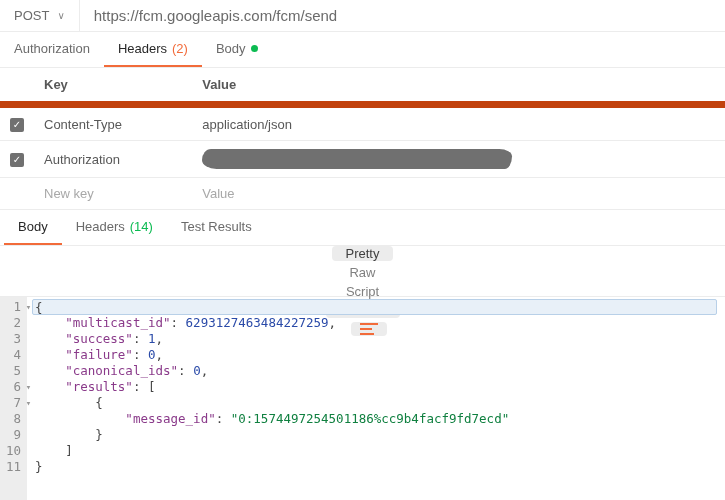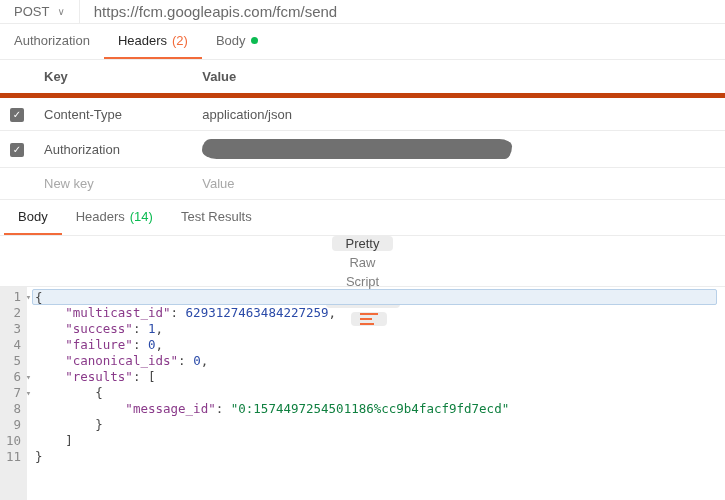--- a/index.html
+++ b/index.html
@@ -1,33 +1,33 @@
 <!DOCTYPE html>
 <html><head>
 <meta charset="utf-8">
 <style>
   * { box-sizing: border-box; margin: 0; padding: 0; }
   body { font-family: -apple-system, BlinkMacSystemFont, "Segoe UI", Arial, sans-serif; font-size: 13px; color: #505050; background: #fff; width: 725px; }
   
   
-  .request-row { display: flex; align-items: center; height: 24px; border-bottom: 1px solid #ececec; }
+  .request-row { display: flex; align-items: center; height: 32px; border-bottom: 1px solid #ececec; }
   .method { display: flex; align-items: center; padding: 0 14px; height: 100%; color: #6b6b6b; font-size: 13px; border-right: 1px solid #ececec; cursor: pointer; gap: 8px; }
   .method .chev { font-size: 10px; color: #888; }
   .url { padding: 0 14px; color: #6b6b6b; font-size: 15px; }
   
   
   .tabs { display: flex; align-items: center; height: 36px; border-bottom: 1px solid #ececec; }
   .tab { padding: 0 14px; height: 100%; display: flex; align-items: center; color: #6b6b6b; font-size: 13px; cursor: pointer; gap: 5px; border-bottom: 2px solid transparent; }
   .tab.active { color: #282828; border-bottom-color: #f26b3a; }
   .tab .count { color: #f26b3a; }
   .tab .dot { width: 7px; height: 7px; border-radius: 50%; background: #0cbb52; }
   
   
   .htable { width: 100%; border-collapse: collapse; }
-  .htable th { text-align: left; font-weight: 600; font-size: 13px; color: #585858; padding: 9px 10px; border-bottom: 5px solid #c2410c; }
+  .htable th { text-align: left; font-weight: 600; font-size: 13px; color: #585858; padding: 9px 10px; border-bottom: 7px solid #c2410c; }
   .htable td { padding: 8px 10px; border-bottom: 1px solid #ececec; font-size: 13px; color: #585858; }
   .htable .ph { color: #a8a8a8; }
   .chkcell { width: 32px; text-align: center; }
   .chk { width: 14px; height: 14px; background: #707070; border-radius: 2px; display: inline-flex; align-items: center; justify-content: center; color: #fff; font-size: 10px; line-height: 1; }
   .scribble { width: 310px; height: 20px; background: #707070; border-radius: 10px 14px 8px 16px / 12px 8px 14px 10px; }
   
   
   .resp-tabs { display: flex; align-items: center; height: 36px; border-bottom: 1px solid #ececec; padding-left: 4px; }
   .rtab { padding: 0 14px; height: 100%; display: flex; align-items: center; color: #6b6b6b; font-size: 13px; cursor: pointer; gap: 5px; border-bottom: 2px solid transparent; }
   .rtab.active { color: #282828; border-bottom-color: #f26b3a; }

